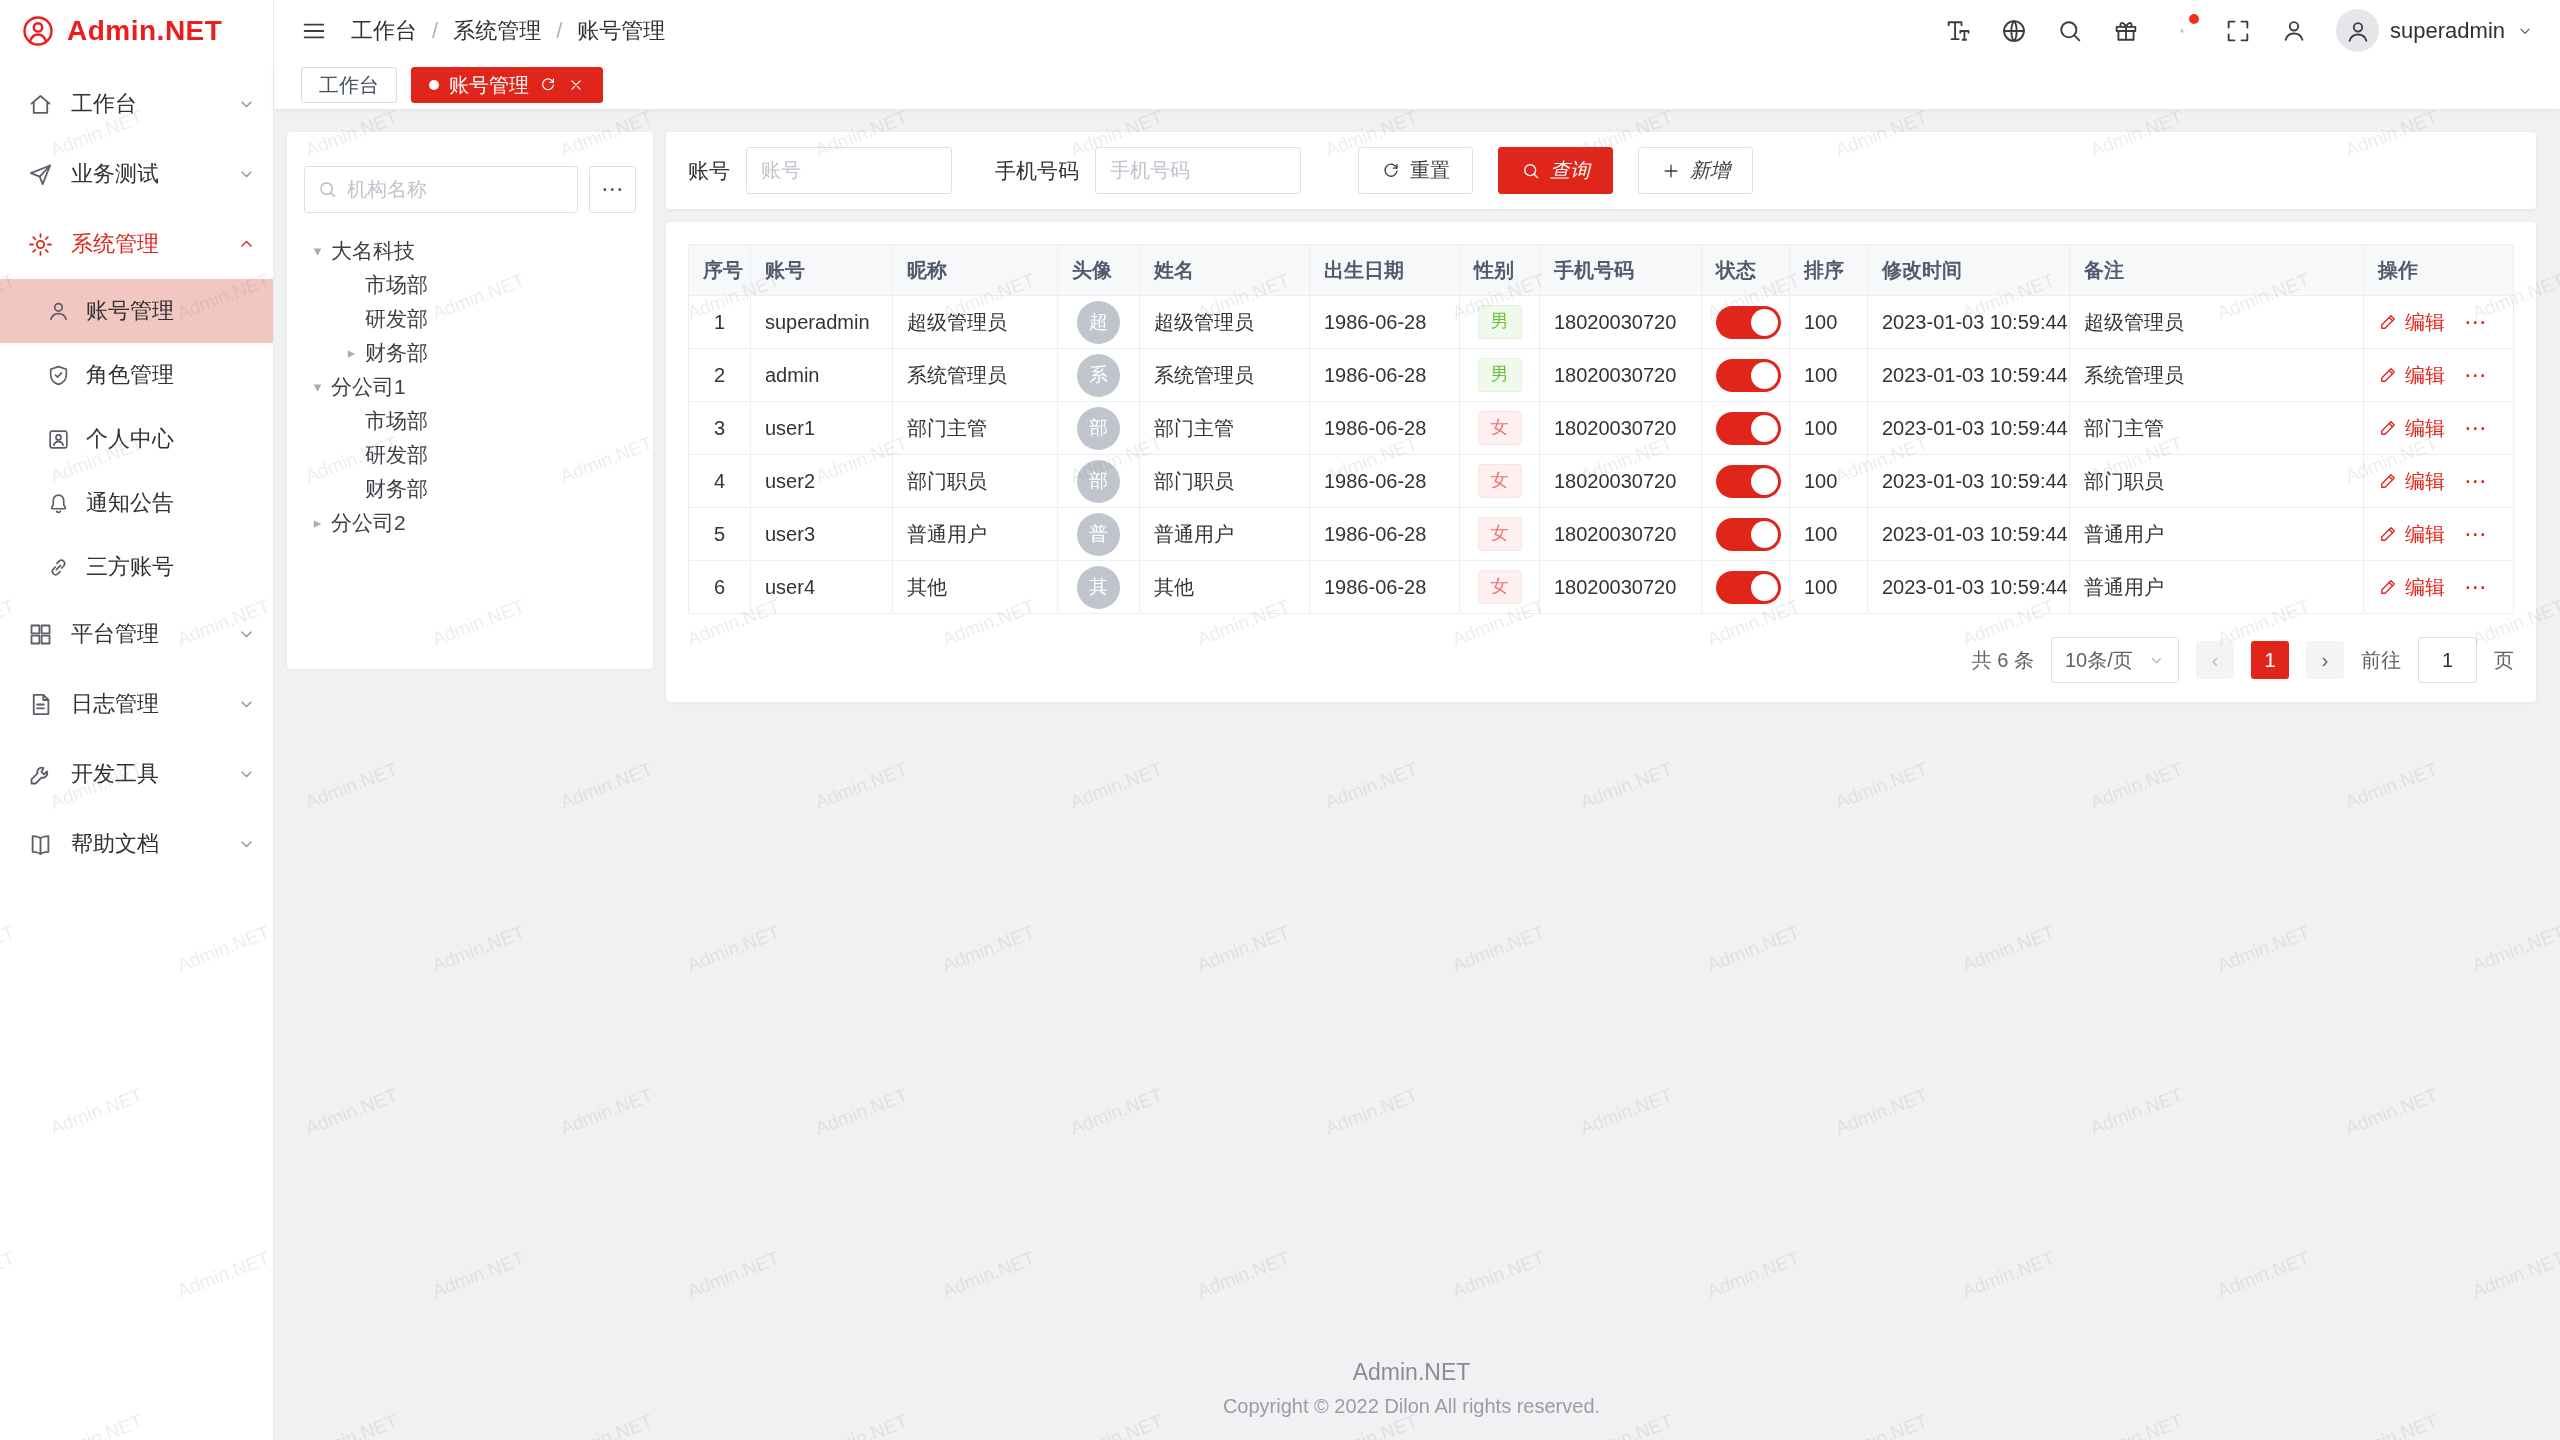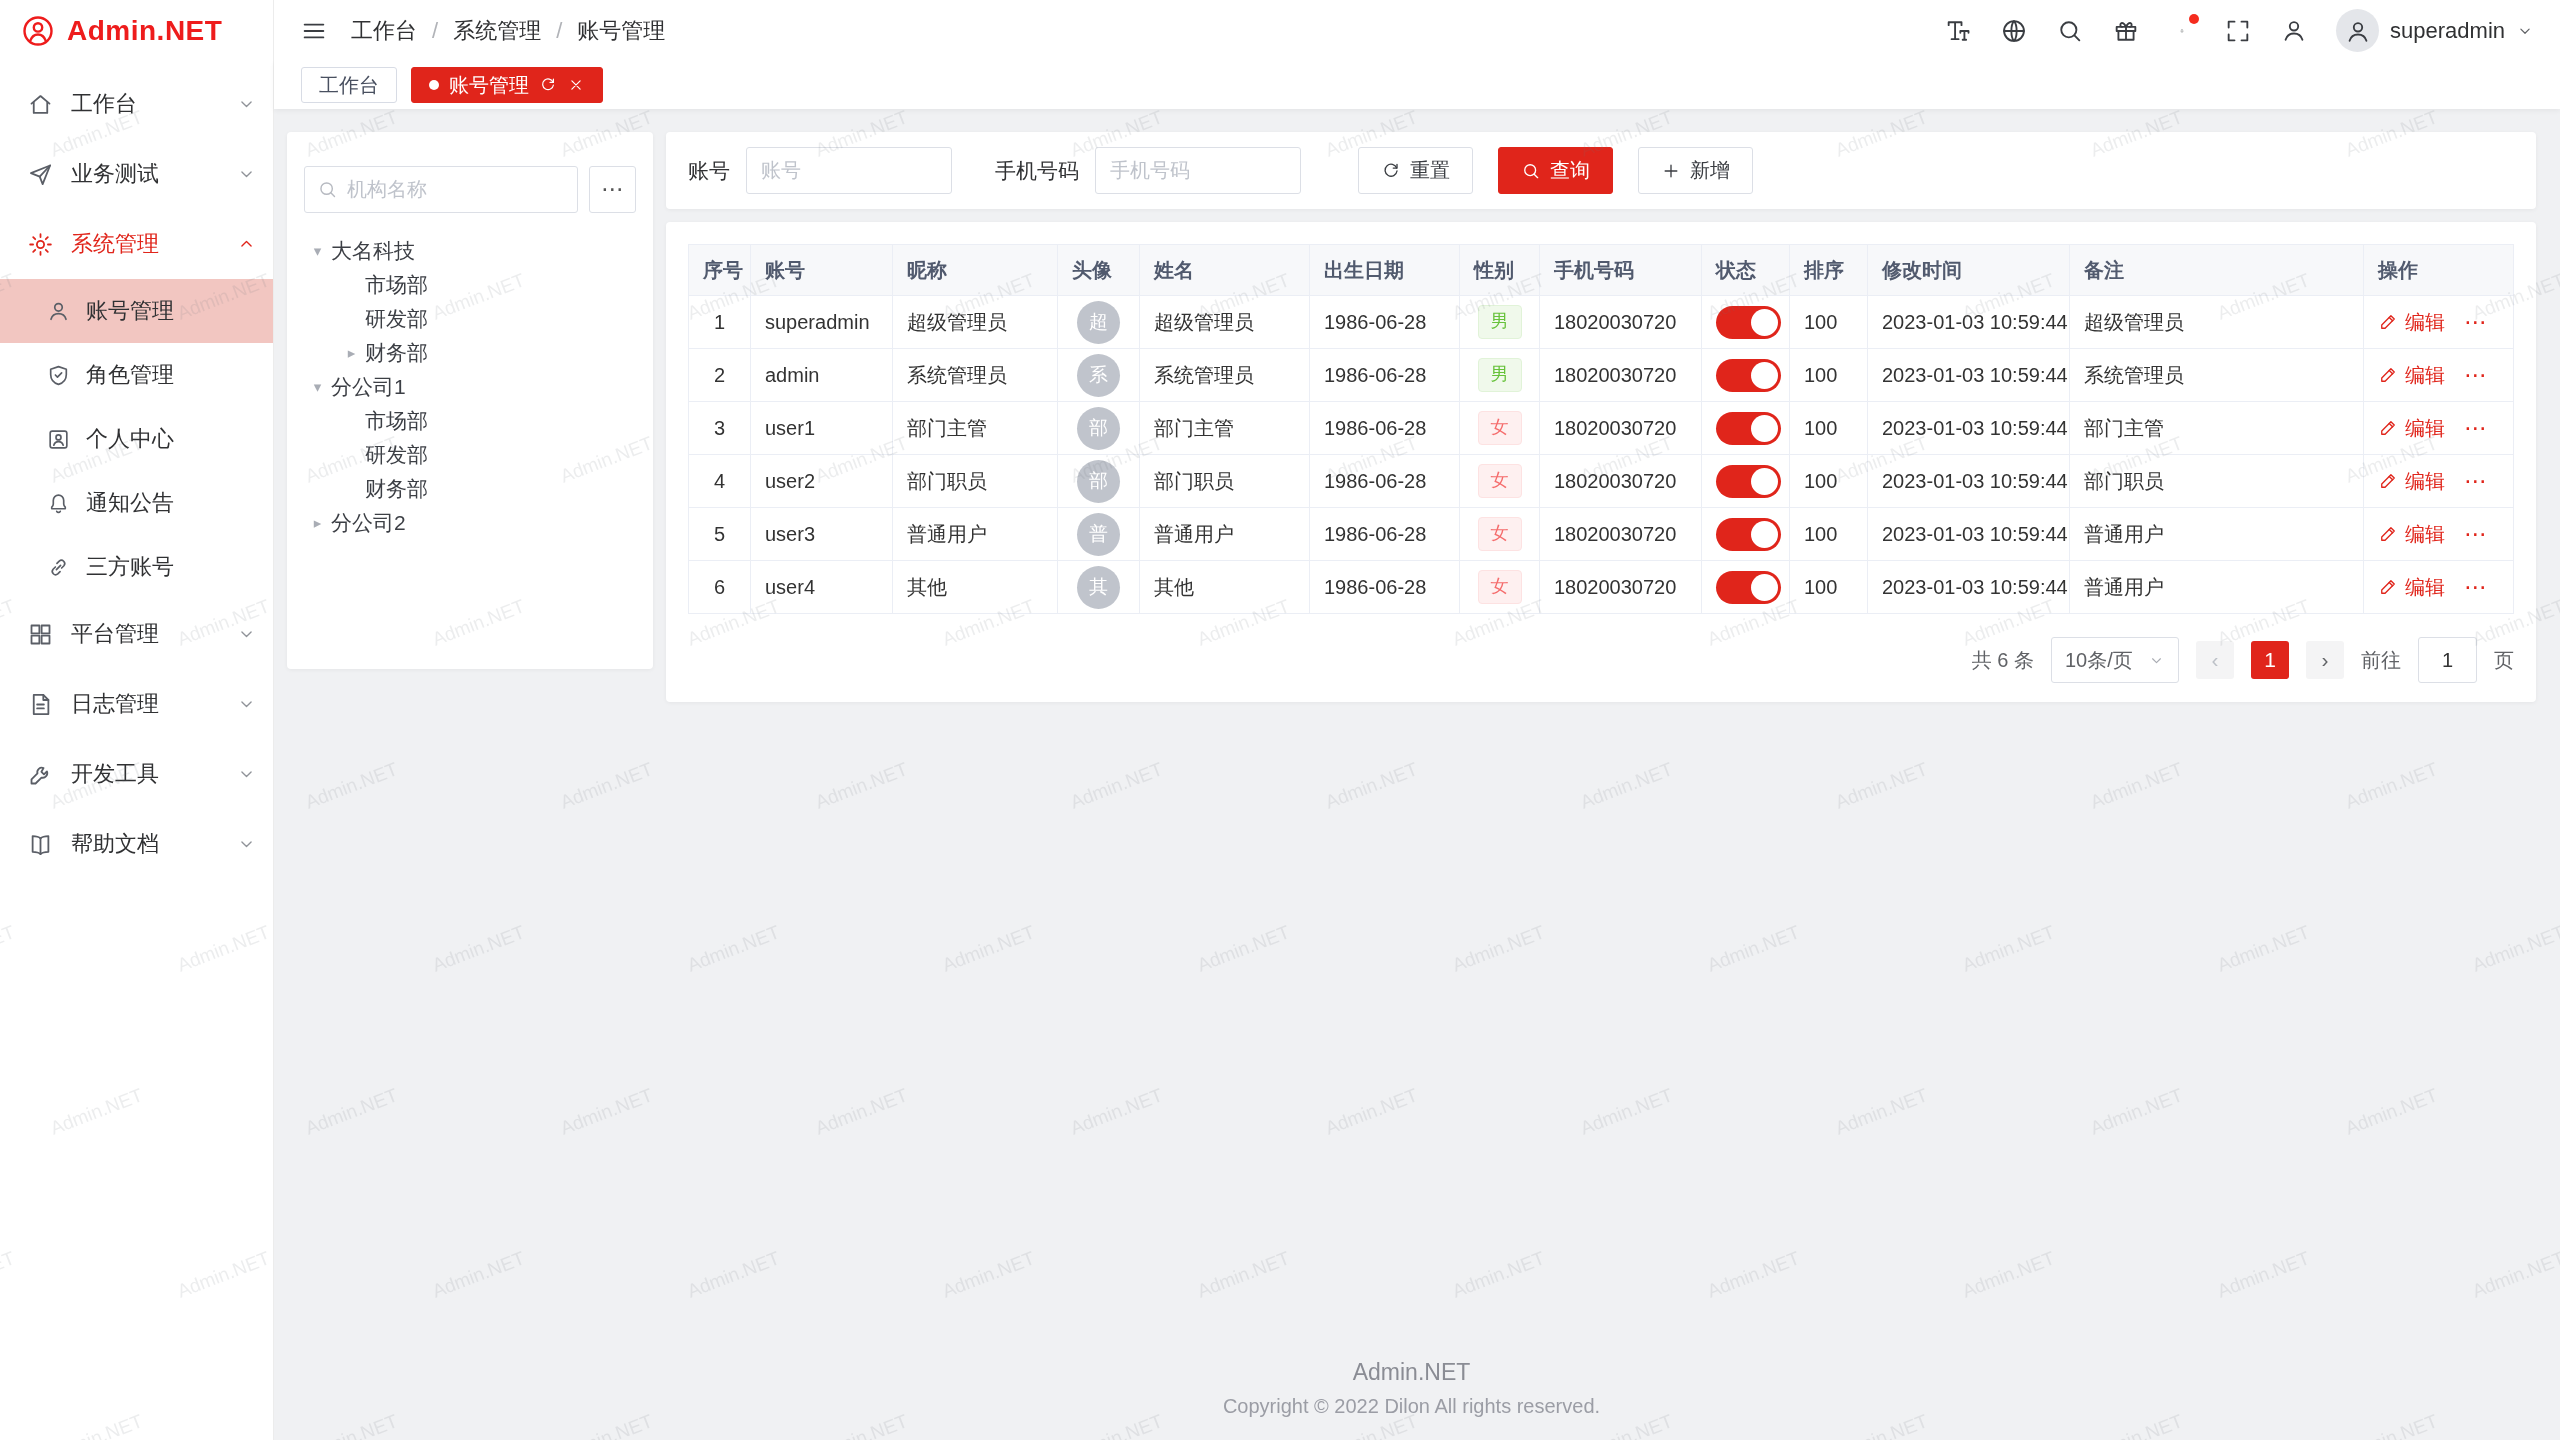--- a/index.html
+++ b/index.html
@@ -67,21 +67,21 @@
 
 .right-col{flex:1;display:flex;flex-direction:column;gap:13px;min-width:0;}
 .filter-card{display:flex;align-items:center;padding:15px 22px;}
 .filter-card label{font-size:21px;color:#303133;margin-right:16px;white-space:nowrap;}
 .inp{width:206px;height:47px;border:1px solid var(--border);border-radius:3px;padding:0 14px;font-size:20px;font-family:inherit;color:#333;outline:none;}
 .inp::placeholder{color:#bfc3cb;}
 .ml{margin-left:43px;}
 .btn{height:47px;display:inline-flex;align-items:center;gap:9px;padding:0 22px;border-radius:3px;font-size:20px;cursor:pointer;border:1px solid var(--border);background:#fff;color:#3a3d42;font-family:inherit;white-space:nowrap;}
 .btn svg{width:20px;height:20px;}
 .btn.primary{background:var(--primary);border-color:var(--primary);color:#fff;}
-.btn+.btn{margin-left:25px;}
+.btn+.btn{margin-left:25px;font-style:italic;}
 .mlL{margin-left:57px;}
 
 .table-card{padding:22px 22px 19px;}
 .tbl{width:100%;border-collapse:collapse;table-layout:fixed;border-radius:22px;}
 .tbl th,.tbl td{border:1px solid var(--line);font-size:20px;padding:0 14px;height:53px;text-align:left;color:#333;white-space:nowrap;overflow:hidden;}
 .tbl th{background:#f7f8fa;color:#515a6e;font-weight:bold;height:51px;}
 .tbl .c{text-align:center;}
 .av{width:43px;height:43px;border-radius:50%;background:#c0c4cc;color:#fff;font-size:19px;display:inline-flex;align-items:center;justify-content:center;vertical-align:middle;}
 .badge{display:inline-block;padding:5px 12px;border-radius:4px;font-size:18px;line-height:1.2;}
 .badge.male{background:#f0f9eb;color:#67c23a;border:1px solid #e1f3d8;}

